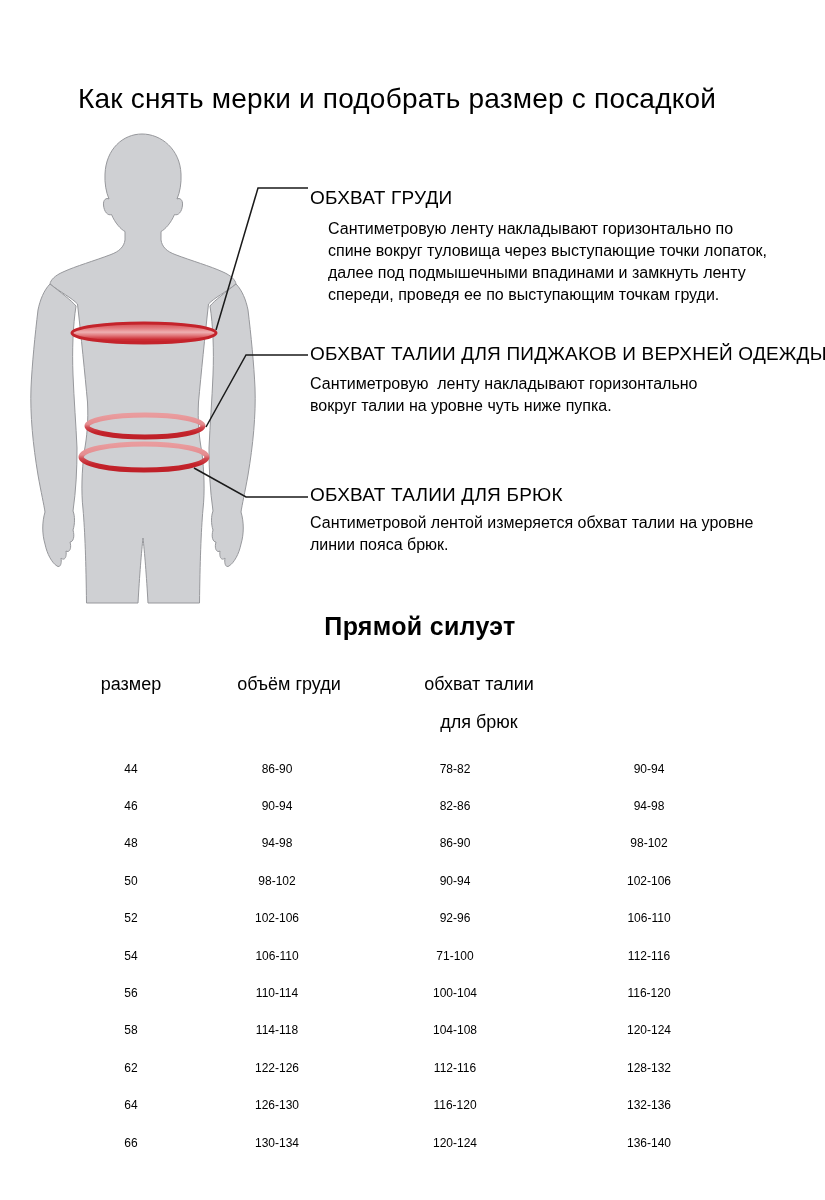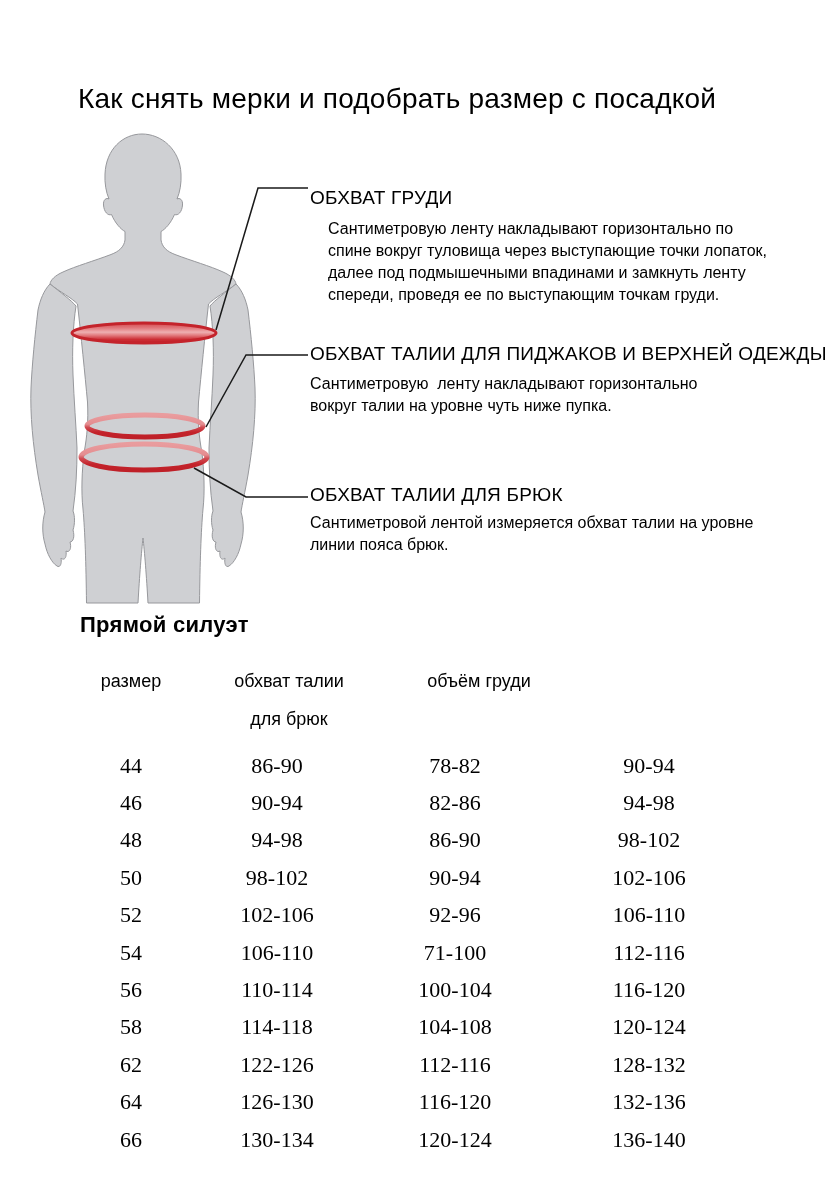--- a/index.html
+++ b/index.html
@@ -37,36 +37,37 @@
   }
   #mb-1 { top: 187px; }
   #mb-1 .measure-desc { margin-top: 9px; margin-left: 18px; }
   #mb-2 { top: 343px; }
   #mb-2 .measure-desc { margin-top: 8px; }
   #mb-3 { top: 484px; }
   #mb-3 .measure-desc { margin-top: 6px; }
 
   .table-wrap { position: absolute; left: 80px; top: 612px; width: 680px; }
   .table-title {
-    font-size: 22px;
+    text-align: center;
+    font-size: 25px;
     font-weight: 700;
     letter-spacing: 0.3px;
     margin-bottom: 24px;
   }
   .thead-grid, .trow {
     display: grid;
     grid-template-columns: 102px 190px 166px 222px;
   }
   .thead-grid .tcell, .trow .tcell {
     text-align: center;
   }
   .thead-grid { font-size: 18px; line-height: 38px; gap: 12px; }
   .thead-grid .tcell { white-space: pre-line; }
   .tbody { margin-top: 9px; }
-  .trow { font-size: 22px; height: 37.4px; align-items: center; font-family: Liberation Serif, serif; }
+  .trow { font-size: 12px; height: 37.4px; align-items: center; }
 </style>
 </head>
 <body>
 
 <div id="page">
 
   <div class="page-title">Как снять мерки и подобрать размер с посадкой</div>
 
   <svg id="figure-svg" viewBox="0 0 320 478">
     <defs>
@@ -181,23 +182,23 @@
   <div class="measure-block" id="mb-3">
     <div class="measure-heading">ОБХВАТ ТАЛИИ ДЛЯ БРЮК</div>
     <div class="measure-desc">Сантиметровой лентой измеряется обхват талии на уровне
 линии пояса брюк.</div>
   </div>
 
   <div class="table-wrap">
     <div class="table-title">Прямой силуэт</div>
     <div class="thead-grid">
       <div class="tcell">размер</div>
+      <div class="tcell">объём груди</div>
       <div class="tcell">обхват талии
 для брюк</div>
-      <div class="tcell">объём груди</div>
     </div>
     <div class="tbody">
         <div class="trow">
           <div class="tcell">44</div>
           <div class="tcell">86-90</div>
           <div class="tcell">78-82</div>
           <div class="tcell">90-94</div>
         </div>
         <div class="trow">
           <div class="tcell">46</div>

